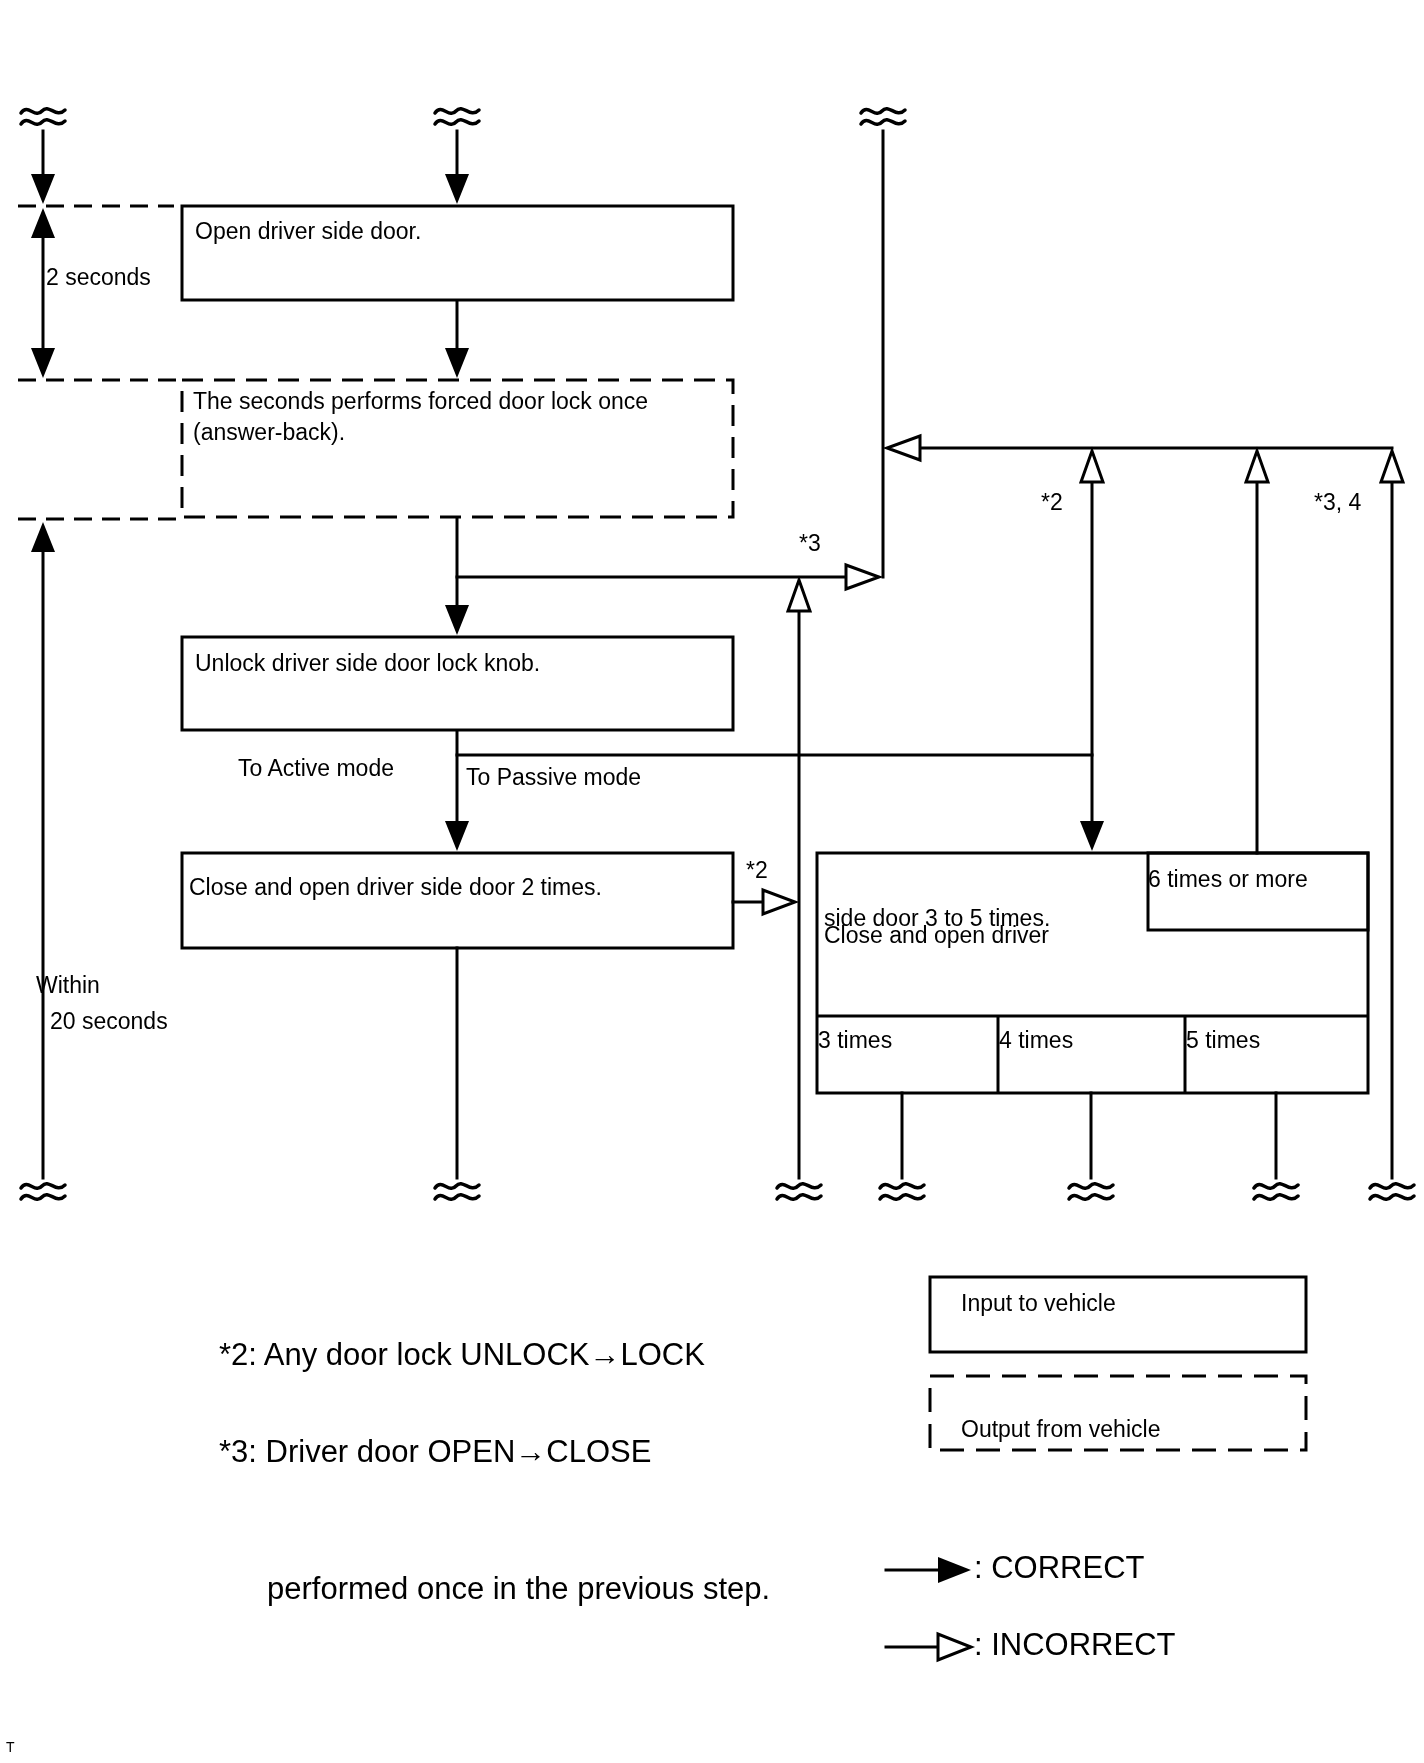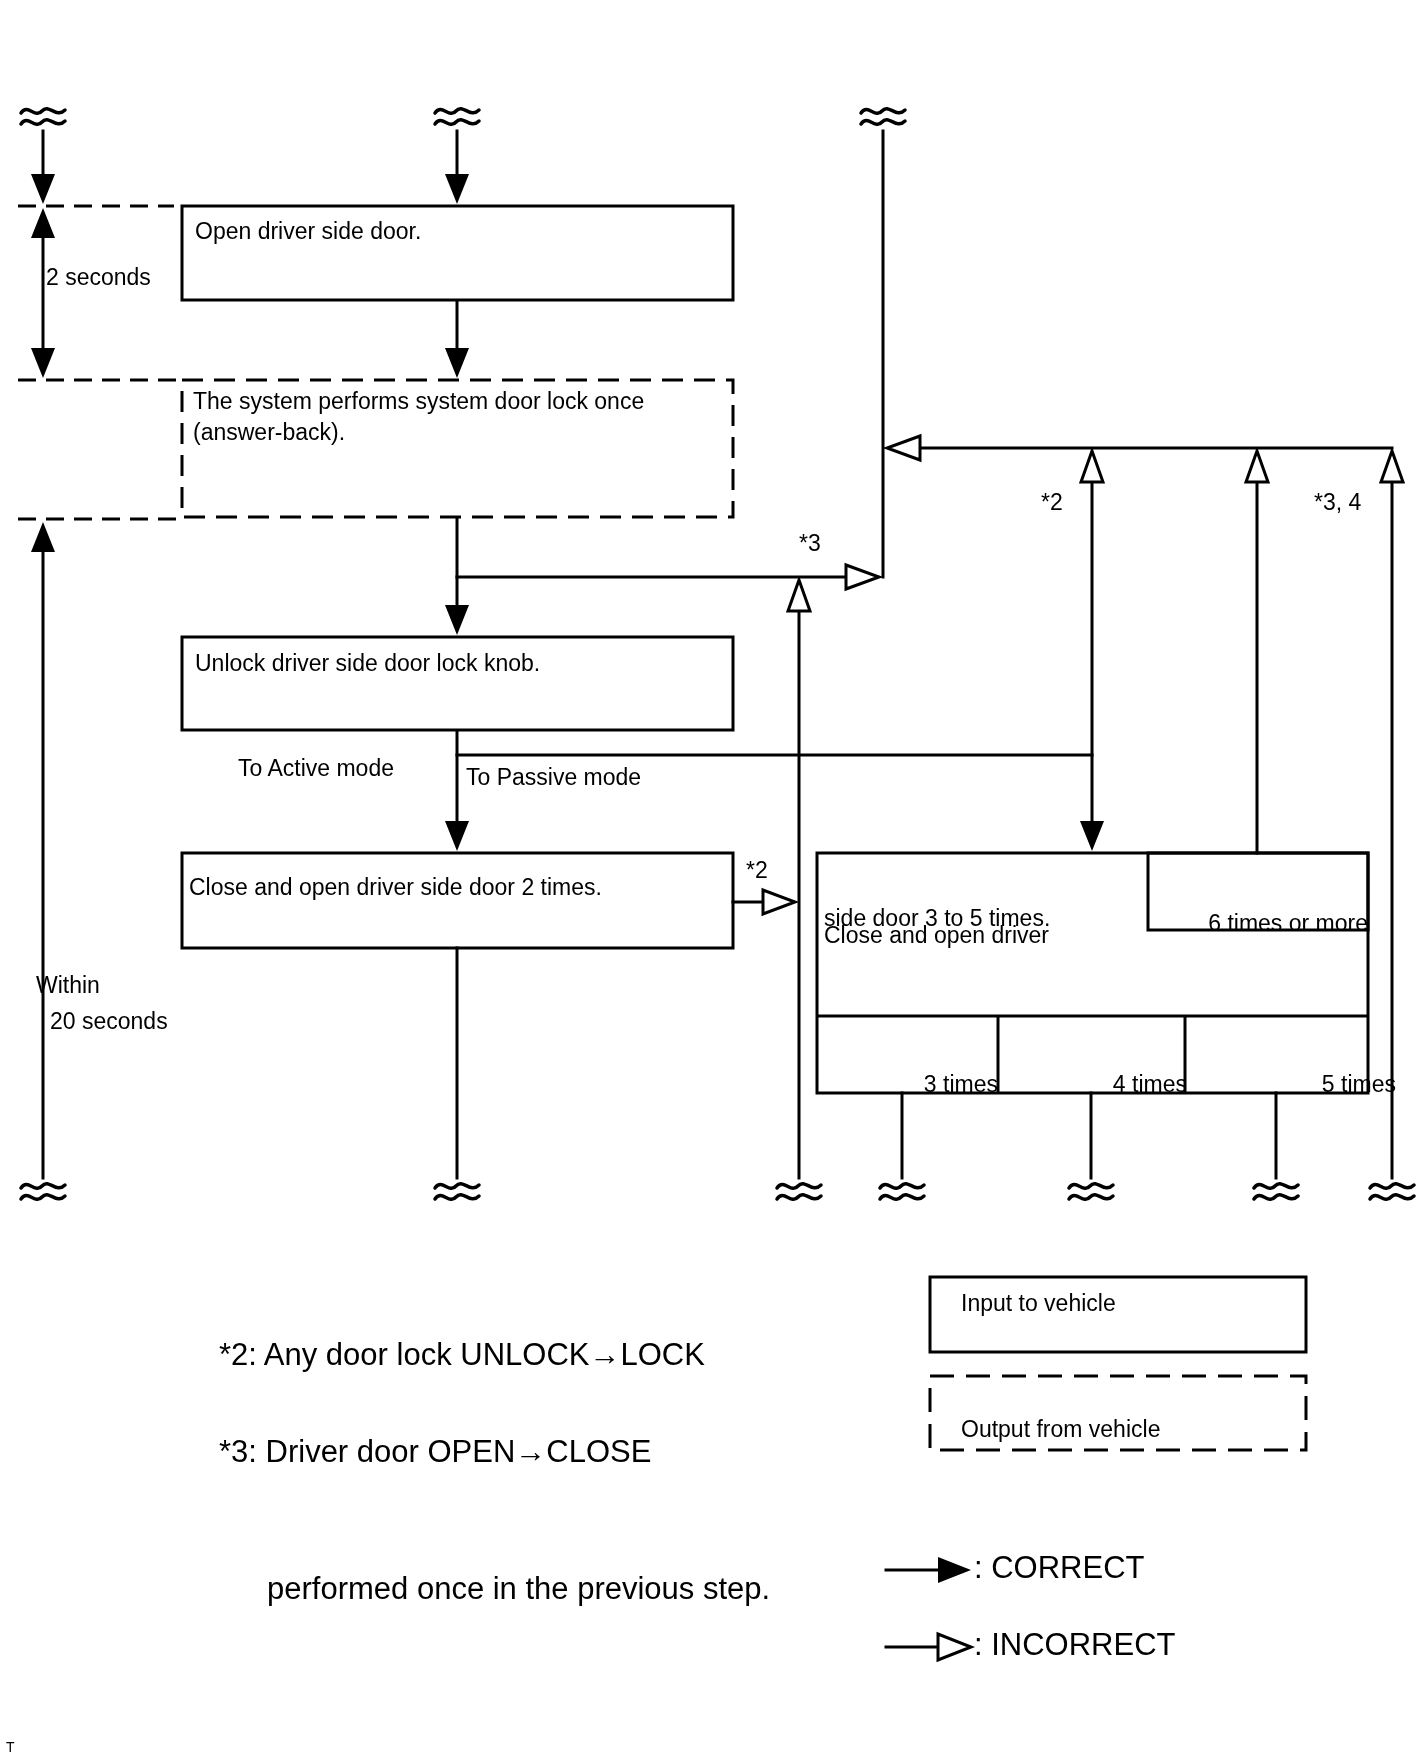--- a/index.html
+++ b/index.html
@@ -1,20 +1,20 @@
 <!DOCTYPE html>
 <html><head>
 <meta charset="utf-8">
 <style>
   html,body{margin:0;padding:0;background:#fff;}
   .stage{position:relative;width:1424px;height:1763px;background:#ffffff;
          font-family:"Liberation Sans",sans-serif;color:#000;overflow:hidden;}
   .stage svg{position:absolute;left:0;top:0;}
   .t{position:absolute;font-size:23px;line-height:30px;white-space:nowrap;}
-  .ctr{text-align:right;white-space:nowrap;margin-top:44px;}
+  .ctr{text-align:left;white-space:nowrap;}
   .fn{font-size:31px;}
   .pm{font-size:14px;}
 </style>
 </head>
 <body>
 
 <div class="stage">
 
   <svg width="1424" height="1763" viewBox="0 0 1424 1763">
     <defs>
@@ -102,21 +102,21 @@
       <polygon points="1246,482 1268,482 1257,451"></polygon>
       <polygon points="1381,482 1403,482 1392,451"></polygon>
       <polygon points="788,611 810,611 799,580"></polygon>
       <polygon points="763,890 763,914 795,902"></polygon>
       <polygon points="938,1634 938,1660 971,1647"></polygon>
     </g>
   </svg>
 
   <div class="t" style="left:46px;top:262px">2 seconds</div>
   <div class="t" style="left:195px;top:216px">Open driver side door.</div>
-  <div class="t" style="left:193px;top:386px">The system performs system door lock once</div>
+  <div class="t" style="left:193px;top:386px">The seconds performs forced door lock once</div>
   <div class="t" style="left:193px;top:417px">(answer-back).</div>
   <div class="t" style="left:799px;top:528px">*3</div>
   <div class="t" style="left:1041px;top:487px">*2</div>
   <div class="t" style="left:1314px;top:487px">*3, 4</div>
   <div class="t" style="left:195px;top:648px">Unlock driver side door lock knob.</div>
   <div class="t" style="left:238px;top:753px">To Active mode</div>
   <div class="t" style="left:466px;top:762px">To Passive mode</div>
   <div class="t" style="left:189px;top:872px">Close and open driver side door 2 times.</div>
   <div class="t" style="left:746px;top:855px">*2</div>
   <div class="t" style="left:824px;top:920px">Close and open driver</div>

